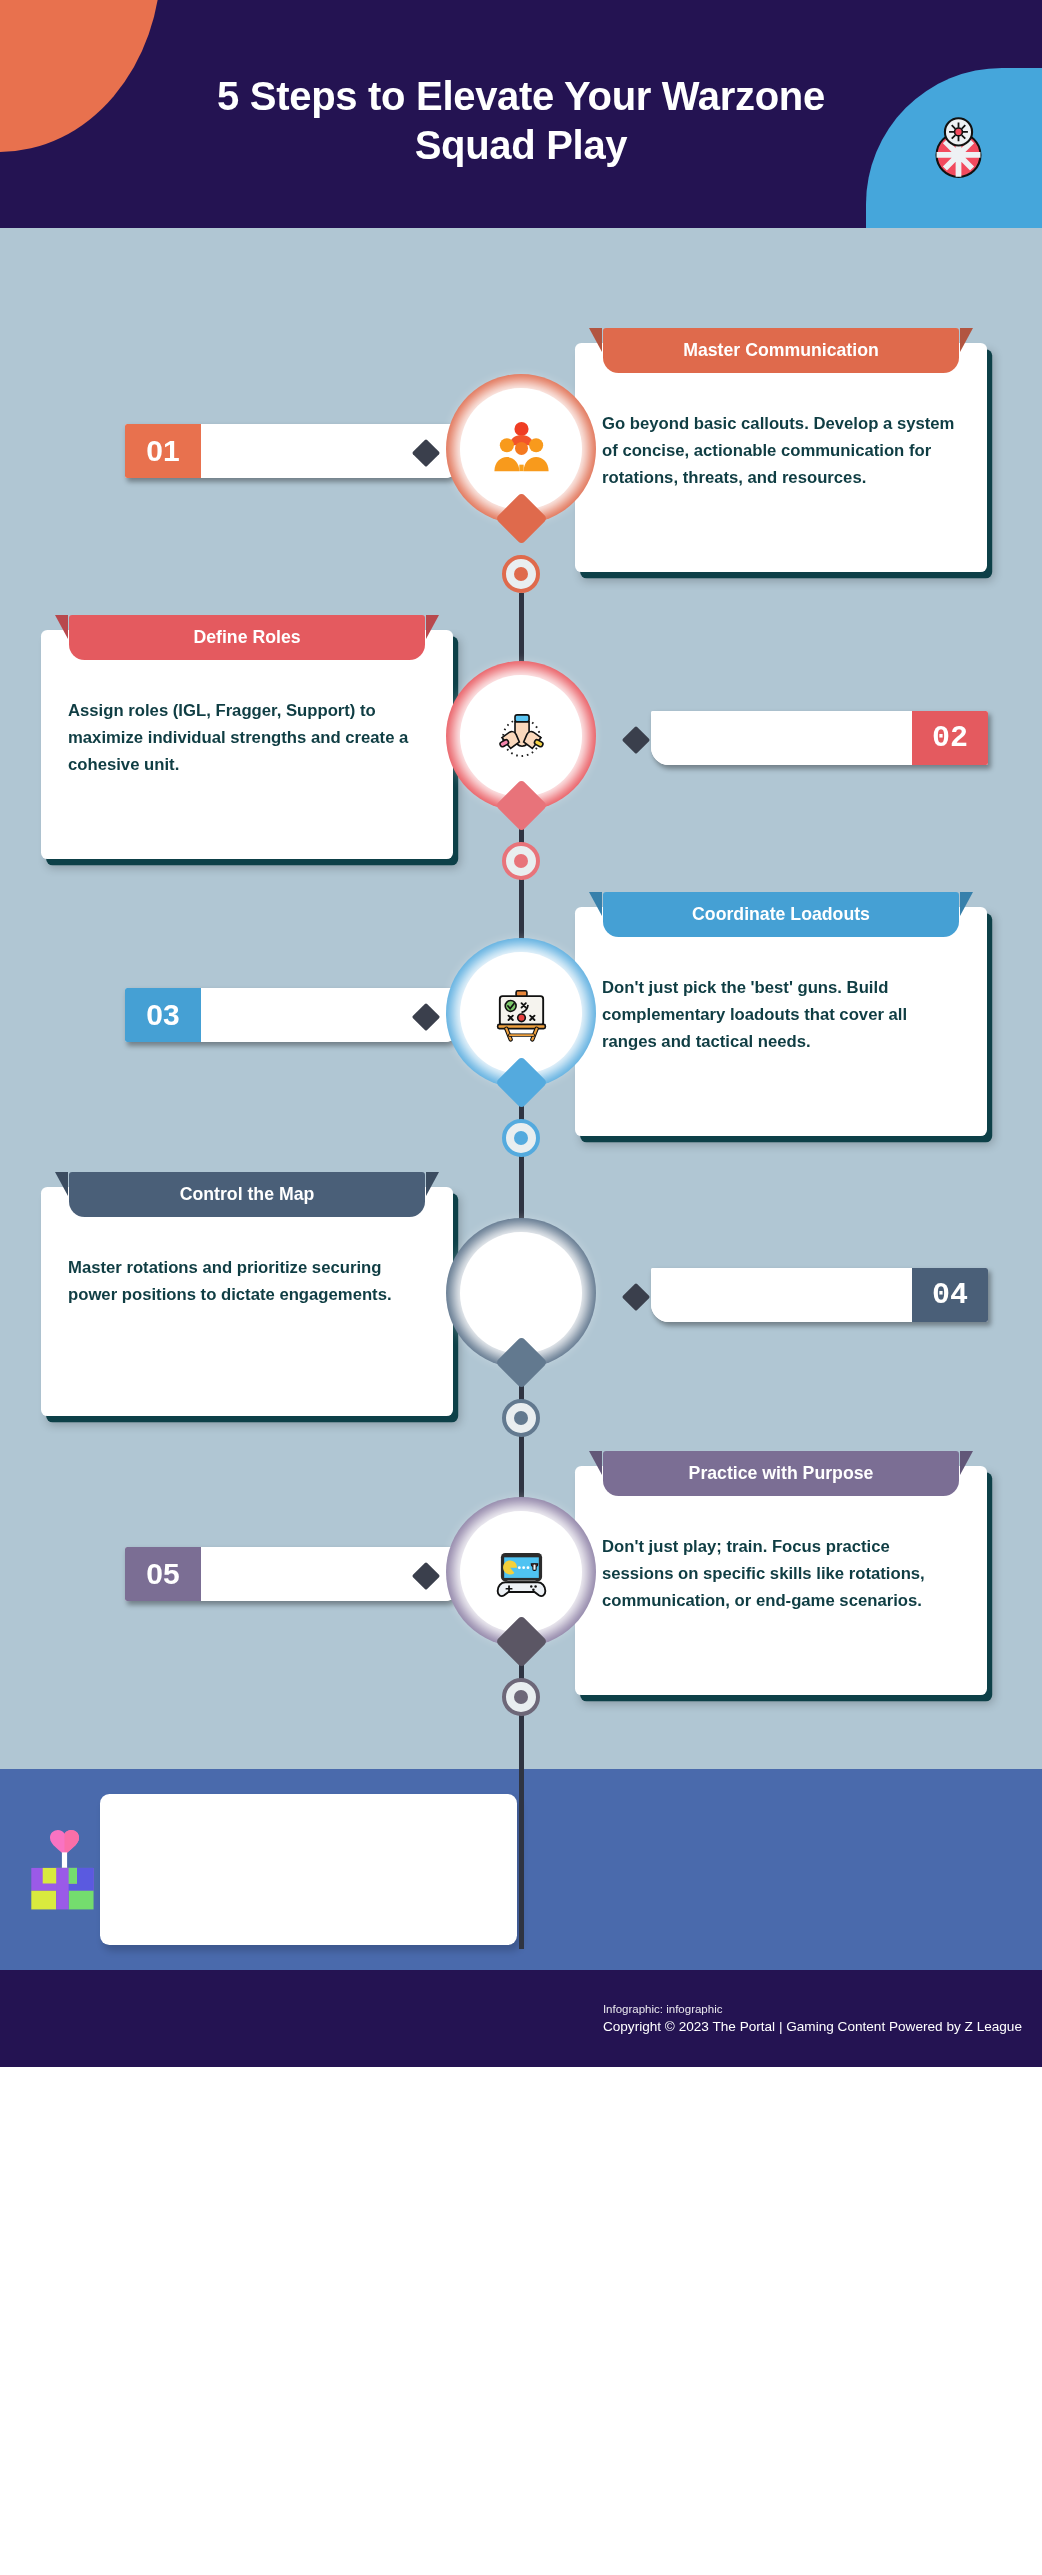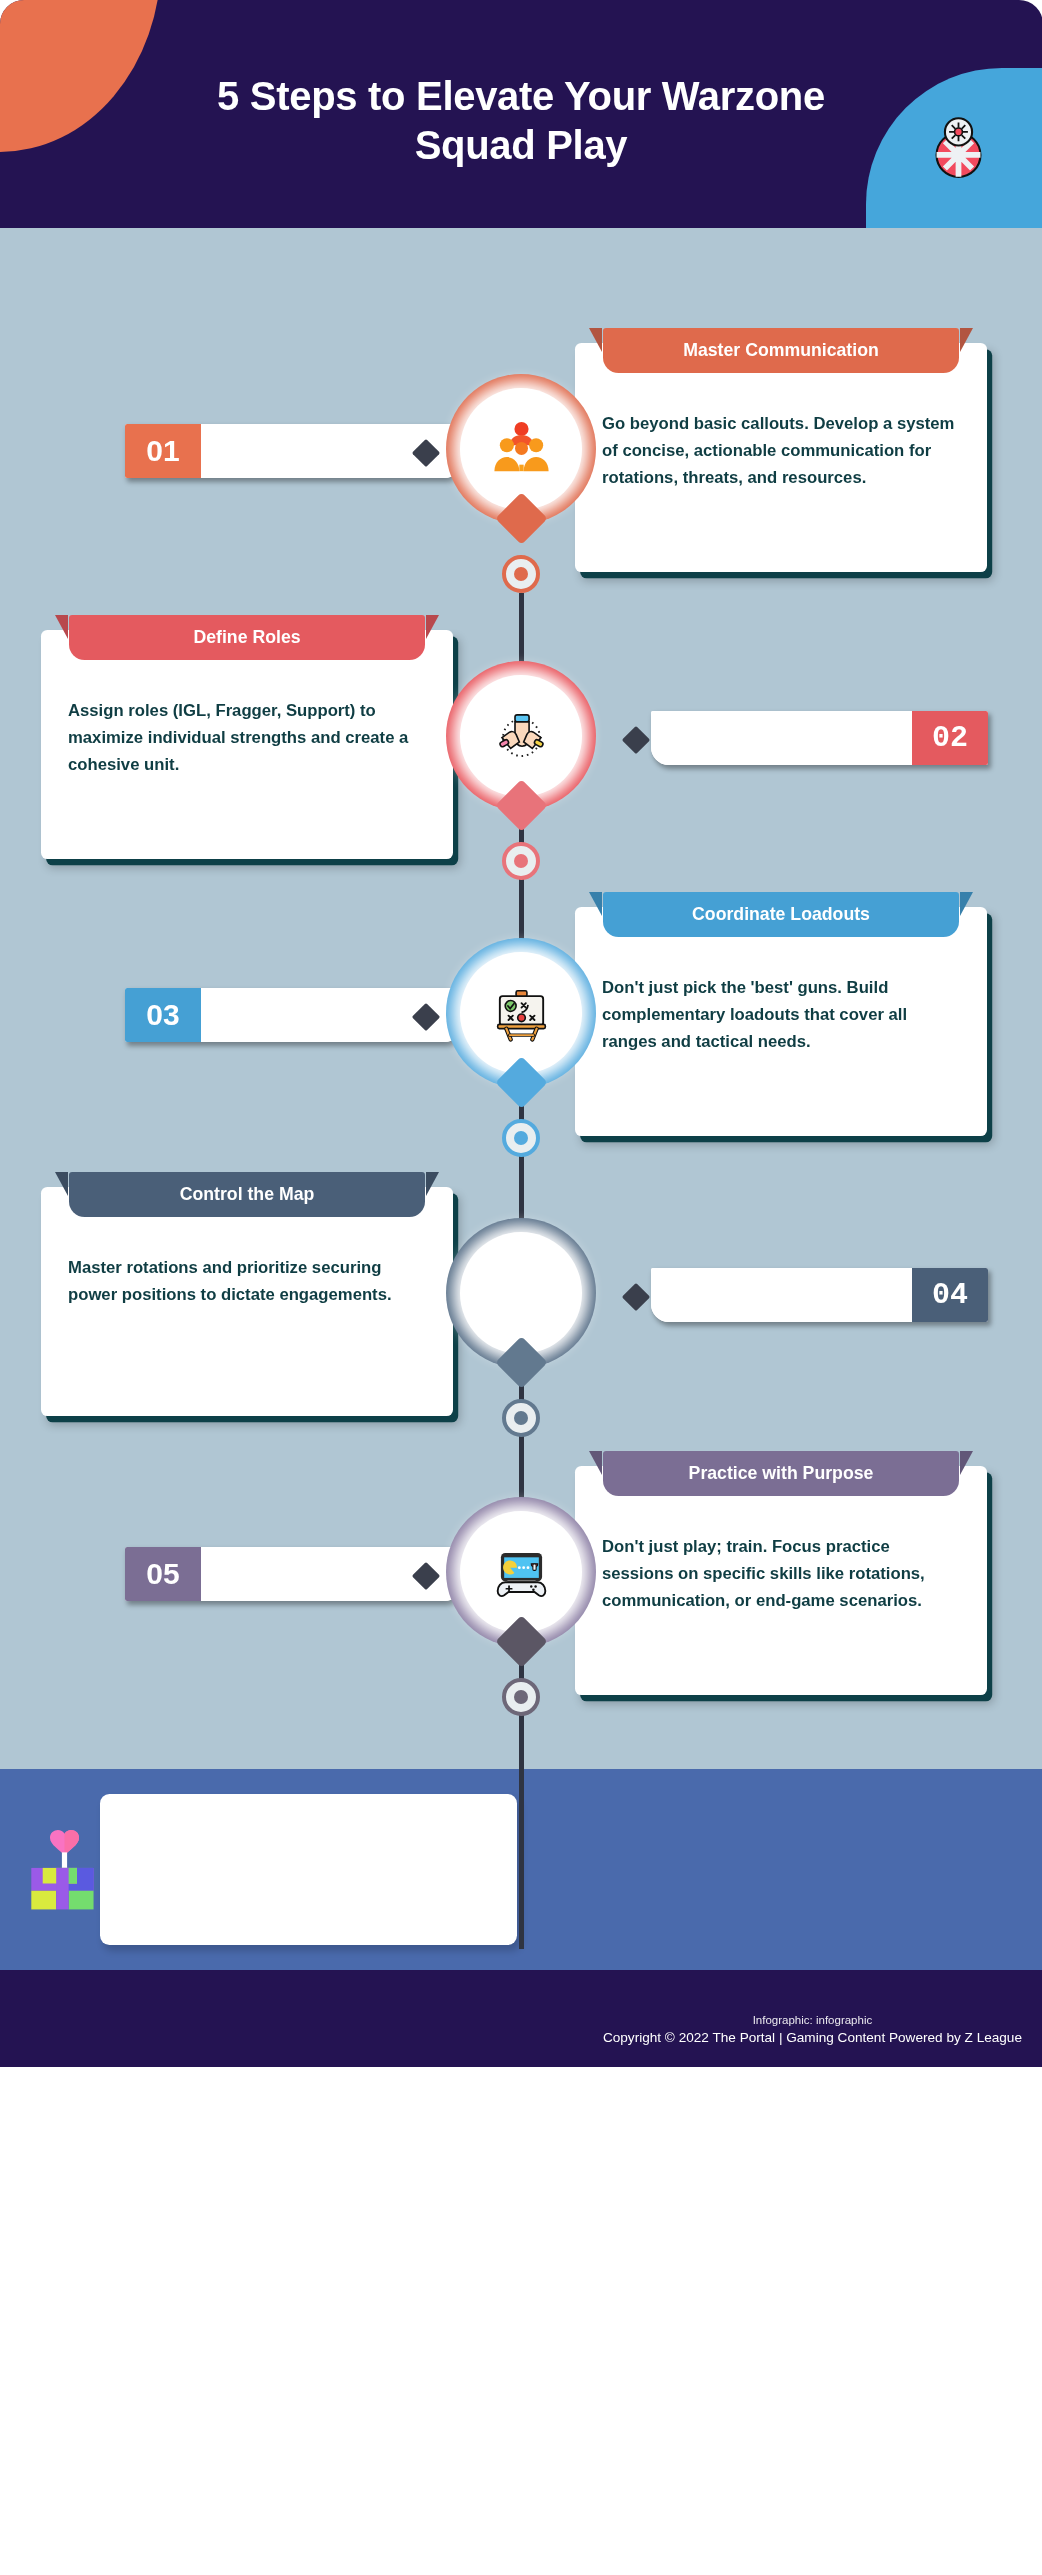--- a/index.html
+++ b/index.html
@@ -7,21 +7,20 @@
     width: 1043px;
     background: #ffffff;
     font-family: "Liberation Sans", sans-serif;
   }
   .page {
     position: relative;
     width: 1043px;
     height: 2576px;
     background: #ffffff;
     overflow: hidden;
-    border-radius: 24px;
   }
 
   
   .header {
     position: absolute;
     left: 0; top: 0;
     width: 1043px; height: 228px;
     background: #241352;
     overflow: hidden;
   }
@@ -227,22 +226,22 @@
 
   
   .footer {
     position: absolute;
     left: 0; top: 1970px;
     width: 1043px; height: 98px;
     background: #241352;
   }
   .footer-text {
     position: absolute;
-    right: 21px; top: 43px;
-    text-align: center;
+    right: 21px; top: 32px;
+    text-align: left;
     color: #ffffff;
   }
   .footer-line1 { font-size: 11.5px; line-height: 1.35; opacity: 0.9; }
   .footer-line2 { font-size: 13.6px; line-height: 1.35; }
 
   .whitespace {
     position: absolute;
     left: 0; top: 2067px;
     width: 1043px; height: 509px;
     background: #ffffff;
@@ -476,19 +475,19 @@
         <rect x="88" y="140" width="48" height="36" fill="#74dd6e"></rect>
         <rect x="64" y="96" width="24" height="80" fill="#9a5ae8"></rect>
       </svg>
     </div>
     <div class="cta-card"></div>
   </div>
 
   <div class="footer">
     <div class="footer-text">
       <div class="footer-line1">Infographic: infographic</div>
-      <div class="footer-line2">Copyright © 2022 The Portal | Gaming Content Powered by Z League</div>
+      <div class="footer-line2">Copyright © 2023 The Portal | Gaming Content Powered by Z League</div>
     </div>
   </div>
 
   <div class="whitespace"></div>
 </div>
 
 
 </body></html>

